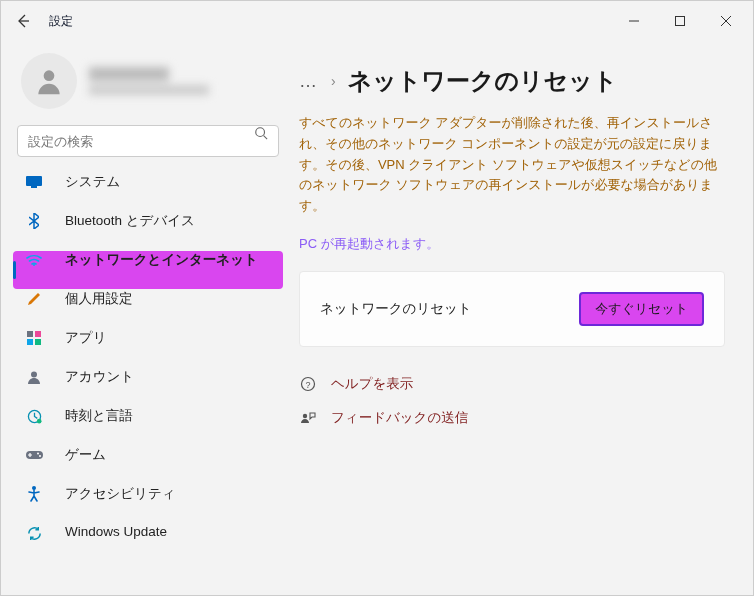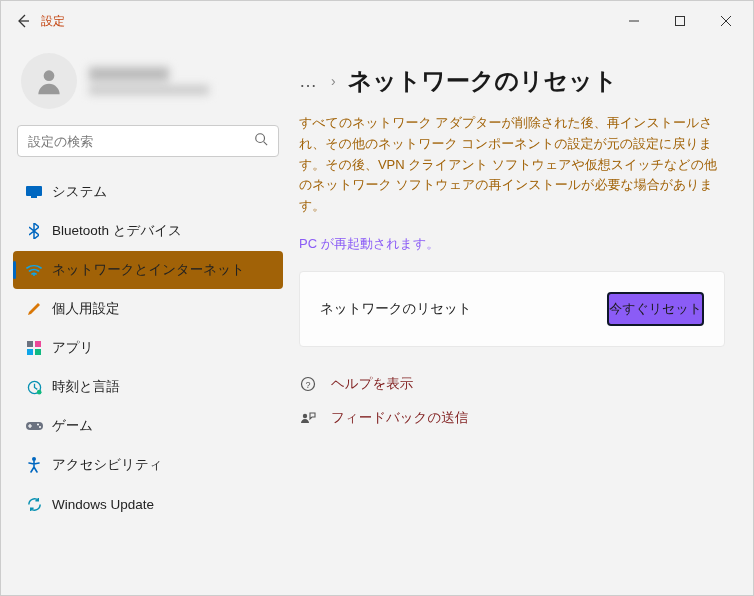--- a/index.html
+++ b/index.html
@@ -1,53 +1,53 @@
 <!DOCTYPE html>
 <html><head>
 <meta charset="utf-8">
 <style>
 * { box-sizing: border-box; margin: 0; padding: 0; font-family: "Segoe UI", "Yu Gothic UI", sans-serif; }
 body { width: 754px; height: 596px; background: #f3f3f3; overflow: hidden; position: relative; border: 1px solid #ccc; }
 
 .titlebar { height: 40px; display: flex; align-items: center; padding: 0 4px; }
 .back-btn { width: 36px; height: 36px; display: flex; align-items: center; justify-content: center; cursor: pointer; }
-.title { font-size: 12px; color: #c2410c; }
+.title { font-size: 12px; color: #0f172a; margin-left: 8px; }
 .win-controls { margin-left: auto; display: flex; gap: 0; }
 .win-btn { width: 46px; height: 32px; display: flex; align-items: center; justify-content: center; cursor: pointer; }
 
 .content { display: flex; height: calc(100% - 40px); }
 .sidebar { width: 290px; padding: 8px 0 0 12px; overflow-y: auto; }
 .profile { display: flex; align-items: center; padding: 4px 8px 16px 8px; gap: 12px; }
 .avatar { width: 56px; height: 56px; border-radius: 50%; background: #e8e8e8; display: flex; align-items: center; justify-content: center; }
 .profile-text { display: flex; flex-direction: column; gap: 4px; filter: blur(4px); }
 .profile-line1 { width: 80px; height: 14px; background: #bbb; }
 .profile-line2 { width: 120px; height: 10px; background: #ccc; }
 
-.search-box { margin: 0 12px 16px 4px; position: relative; background: #fff; border: 1px solid #ccc; border-radius: 4px; height: 32px; display: flex; align-items: center; padding: 0 10px; }
+.search-box { margin: 0 12px 16px 4px; position: relative; background: #fff; border: 1px solid #ccc; border-radius: 4px; height: 32px; display: flex; padding: 0 10px; }
 .search-box input { border: none; outline: none; flex: 1; font-size: 13px; background: transparent; }
 .search-icon { color: #666; }
 
 .nav { list-style: none; }
-.nav-item { display: flex; align-items: center; height: 38px; padding: 0 12px; cursor: pointer; border-radius: 4px; margin: 1px 8px 1px 0; gap: 9px; position: relative; }
-.nav-item.active { background: #a16207; }
+.nav-item { display: flex; height: 38px; padding: 0 12px; cursor: pointer; border-radius: 4px; margin: 1px 8px 1px 0; gap: 22px; position: relative; }
+.nav-item.active { background: #d946ef; font-weight: bold; }
 .nav-item.active::before { content: ""; position: absolute; left: 0; top: 10px; bottom: 10px; width: 3px; background: #0067c0; border-radius: 3px; }
 .nav-icon { width: 18px; height: 18px; display: flex; align-items: center; justify-content: center; font-size: 15px; }
 .nav-label { font-size: 13.5px; color: #222; }
 
 .main { flex: 1; padding: 24px 28px 0 8px; overflow-y: auto; }
 .breadcrumb { display: flex; align-items: center; gap: 12px; margin-bottom: 16px; }
 .bc-more { font-size: 18px; color: #555; letter-spacing: 2px; cursor: pointer; }
 .bc-sep { font-size: 14px; color: #888; }
 .page-title { font-size: 24px; font-weight: 600; color: #1a1a1a; }
 .desc { font-size: 13px; color: #a16207; line-height: 1.6; margin-bottom: 18px; }
 .restart-note { font-size: 13px; color: #8b5cf6; margin-bottom: 18px; }
 
 .card { background: #fdfdfd; border: 1px solid #e8e8e8; border-radius: 4px; padding: 20px 20px; display: flex; align-items: center; justify-content: space-between; margin-bottom: 28px; }
 .card-label { font-size: 13.5px; color: #222; }
-.reset-btn { border: 2px solid #0f172a; background: #8b5cf6; color: #1a1a1a; font-size: 13px; padding: 6px 0; border-radius: 4px; cursor: pointer; }
+.reset-btn { border: 2px solid #6d28d9; background: #d946ef; color: #1a1a1a; font-size: 13px; padding: 6px 14px; border-radius: 4px; cursor: pointer; }
 
 .link-row { display: flex; align-items: center; gap: 14px; margin-bottom: 16px; }
 .link-icon { width: 18px; height: 18px; display: flex; align-items: center; justify-content: center; }
 .link-text { font-size: 13.5px; color: #7f1d1d; cursor: pointer; }
 </style>
 </head>
 <body>
 
 <div class="titlebar">
   <div class="back-btn">
@@ -143,20 +143,29 @@
               <rect x="0" y="0" width="6" height="6" fill="#6b7280"></rect>
               <rect x="8" y="0" width="6" height="6" fill="#ec4899"></rect>
               <rect x="0" y="8" width="6" height="6" fill="#0ea5e9"></rect>
               <rect x="8" y="8" width="6" height="6" fill="#10b981"></rect>
             </svg>
           </span>
           <span class="nav-label">アプリ</span>
         </li>
         <li class="nav-item">
           <span class="nav-icon">
+            <svg width="14" height="14" viewBox="0 0 14 14">
+              <circle cx="7" cy="4.5" r="3" fill="#6b7280"></circle>
+              <path d="M1 14c0-3.3 2.7-6 6-6s6 2.7 6 6" fill="#6b7280"></path>
+            </svg>
+          </span>
+          <span class="nav-label">アカウント</span>
+        </li>
+        <li class="nav-item">
+          <span class="nav-icon">
             <svg width="15" height="15" viewBox="0 0 16 16">
               <circle cx="8" cy="8" r="6.5" stroke="#0891b2" stroke-width="1.4" fill="none"></circle>
               <path d="M8 4v4l3 2" stroke="#0891b2" stroke-width="1.4" fill="none"></path>
               <circle cx="13" cy="13" r="2.5" fill="#10b981"></circle>
             </svg>
           </span>
           <span class="nav-label">時刻と言語</span>
         </li>
         <li class="nav-item">
           <span class="nav-icon">

